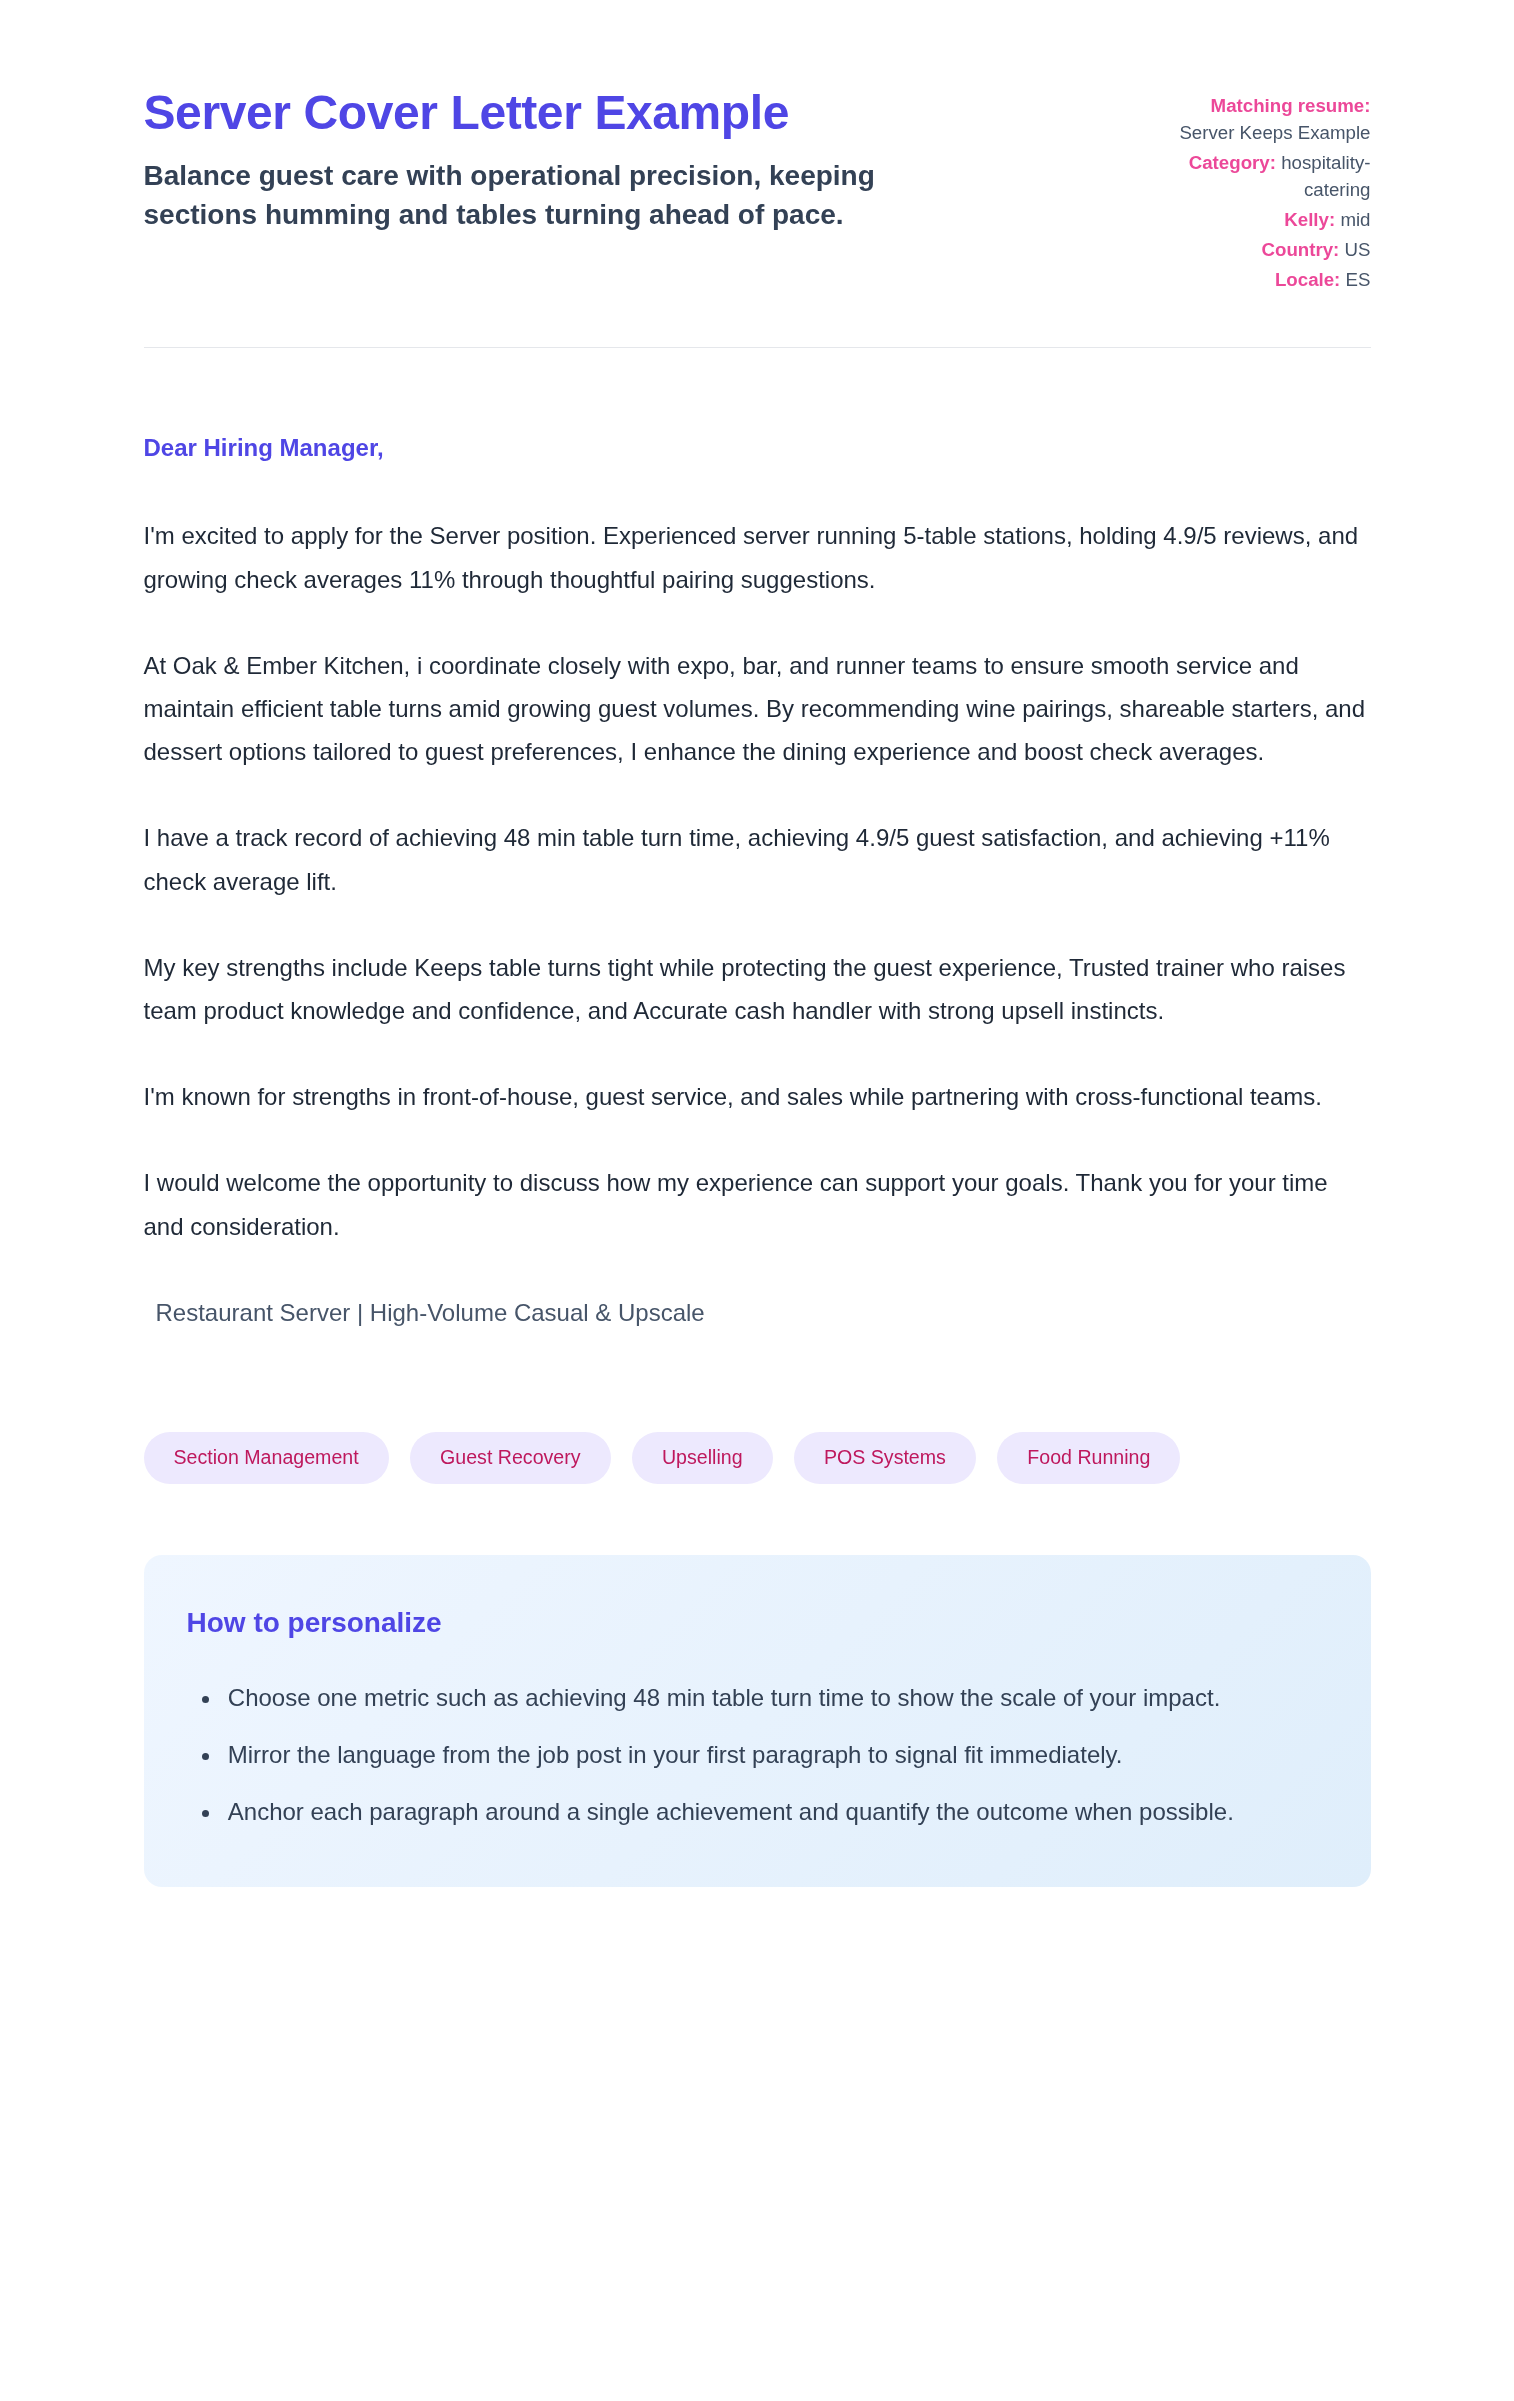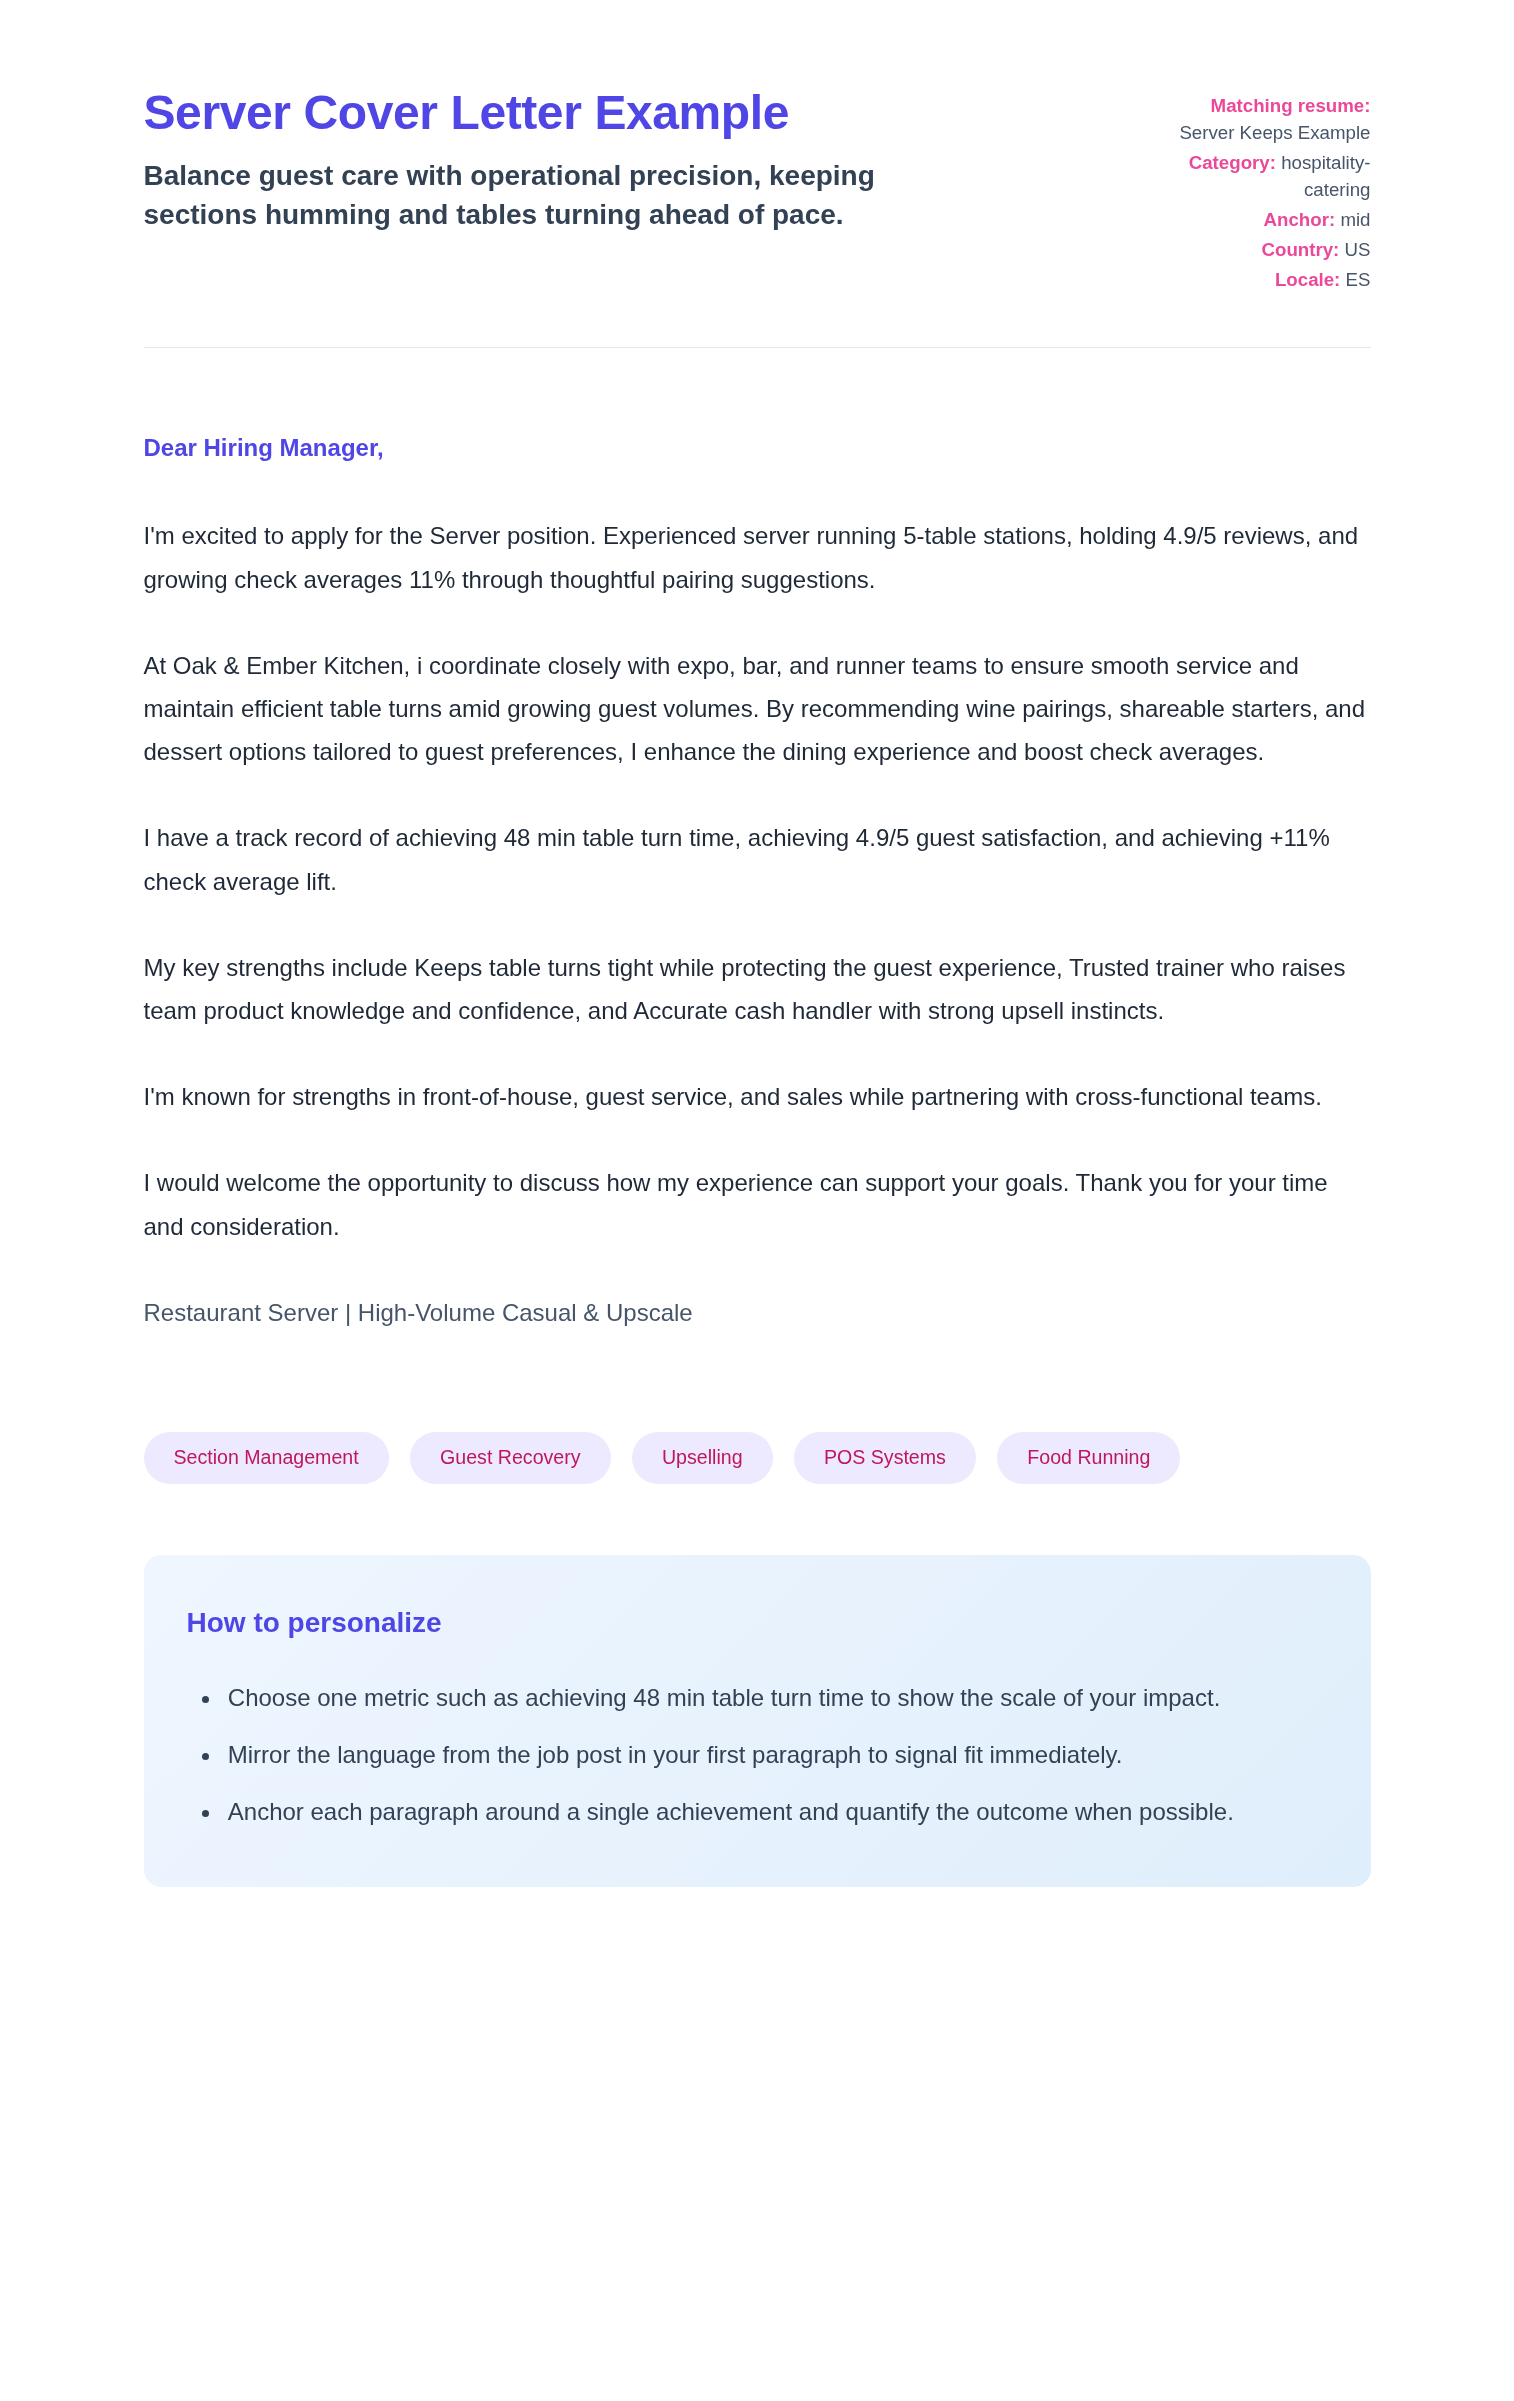--- a/index.html
+++ b/index.html
@@ -72,21 +72,21 @@
     color: #4f46e5;
   }
   .para { margin: 0 0 43px; }
   .sig-name {
     margin: 89px 0 12.5px;
     font-weight: 700;
     font-size: 25px;
     color: #111827;
     line-height: 1.4;
   }
-  .sig-role { margin: 0; color: #475569; }
+  .sig-role { margin: 12px; color: #475569; }
 
   
   .tags {
     margin-top: 98px;
     display: flex;
     flex-wrap: wrap;
     gap: 21.4px;
   }
   .tag {
     display: inline-block;
@@ -138,21 +138,21 @@
     <aside class="meta">
       <div class="meta-row">
         <span class="meta-label">Matching resume:</span>
         <span class="meta-value">Server Keeps Example</span>
       </div>
       <div class="meta-row">
         <span class="meta-label">Category:</span>
         <span class="meta-value">hospitality-catering</span>
       </div>
       <div class="meta-row">
-        <span class="meta-label">Anchor:</span>
+        <span class="meta-label">Kelly:</span>
         <span class="meta-value">mid</span>
       </div>
       <div class="meta-row">
         <span class="meta-label">Country:</span>
         <span class="meta-value">US</span>
       </div>
       <div class="meta-row">
         <span class="meta-label">Locale:</span>
         <span class="meta-value">ES</span>
       </div>

